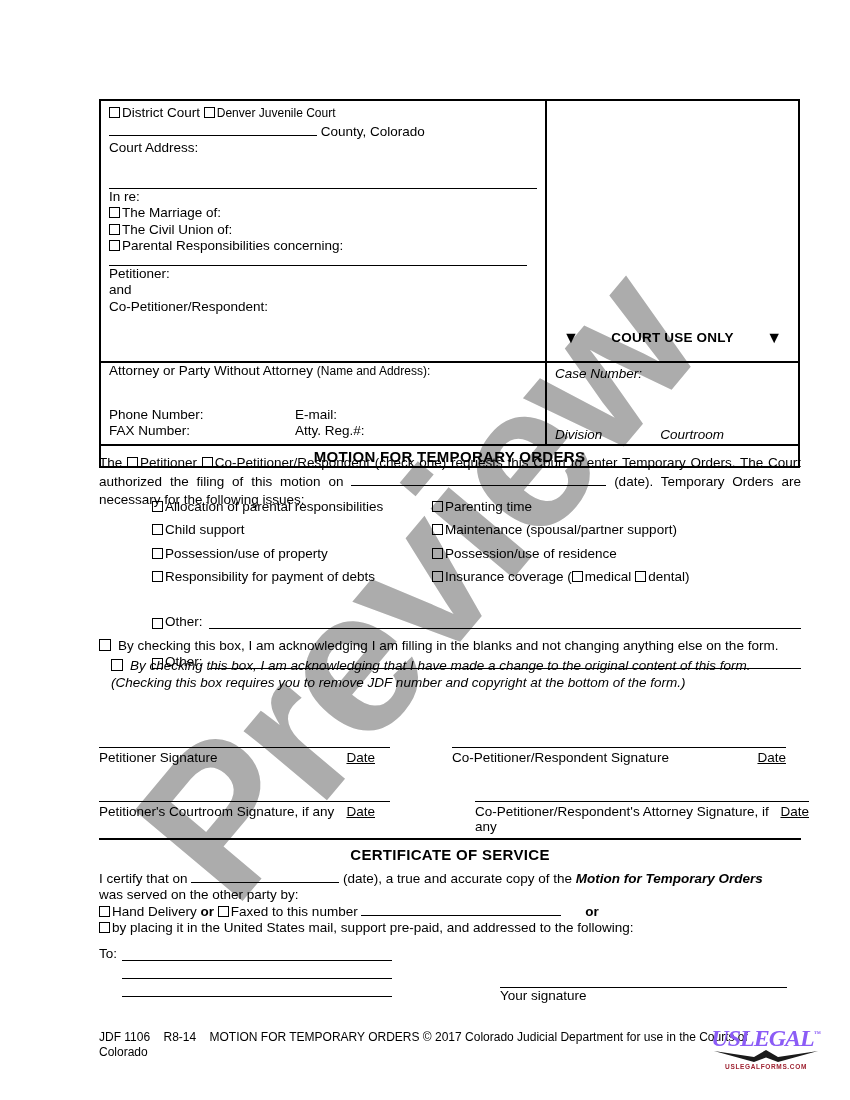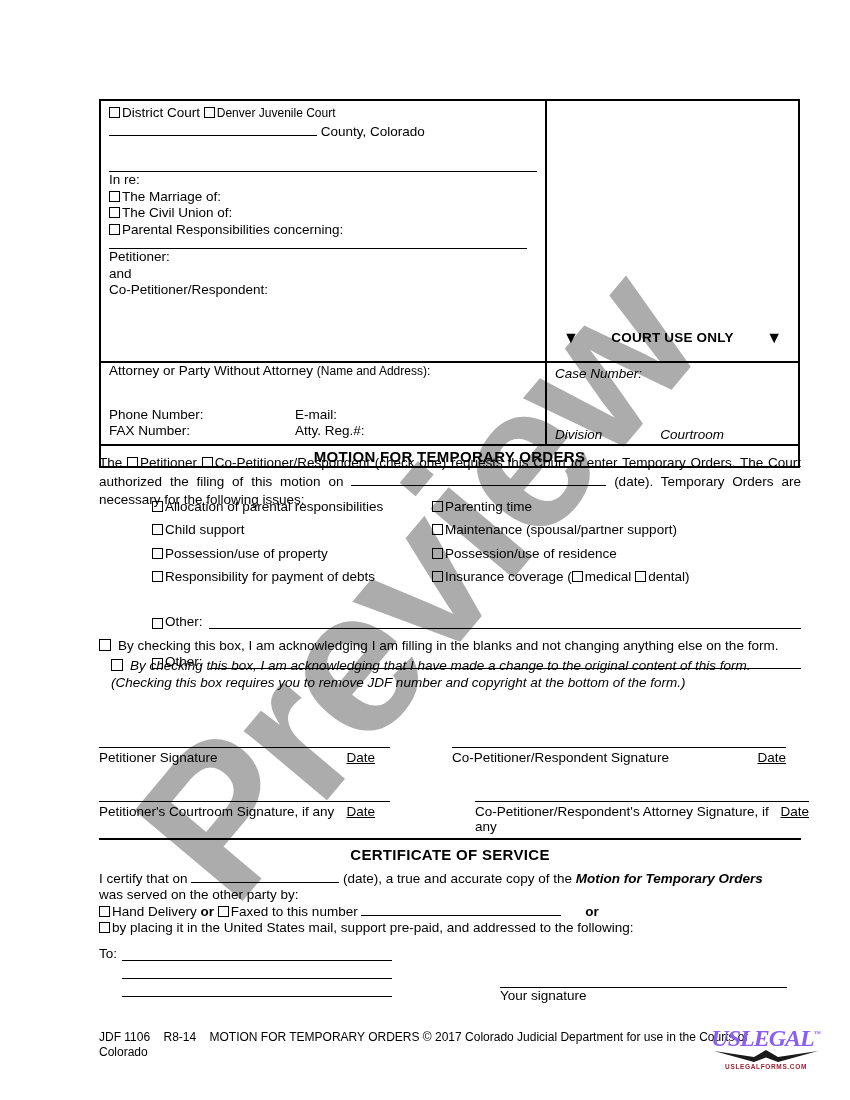--- a/index.html
+++ b/index.html
@@ -83,20 +83,21 @@
     <div class="trow trow1">
       <div class="tleft">
         <div class="line">
           <span class="cb"></span><span>District Court</span>
           <span class="cb"></span><span class="small">Denver Juvenile Court</span>
         </div>
         <div class="line">
           <span class="blank inline-blank-county"></span>
           <span>County, Colorado</span>
         </div>
+        <div class="line">Court Address:</div>
         <div class="hr-blank" style="margin-top:31px;"></div>
         <div class="line">In re:</div>
         <div class="line"><span class="cb"></span><span>The Marriage of:</span></div>
         <div class="line"><span class="cb"></span><span>The Civil Union of:</span></div>
         <div class="line"><span class="cb"></span><span>Parental Responsibilities concerning:</span></div>
         <div class="hr-blank" style="margin-top:10px;width:418px;"></div>
         <div class="line">Petitioner:</div>
         <div class="line">and</div>
         <div class="line">Co-Petitioner/Respondent:</div>
       </div>

